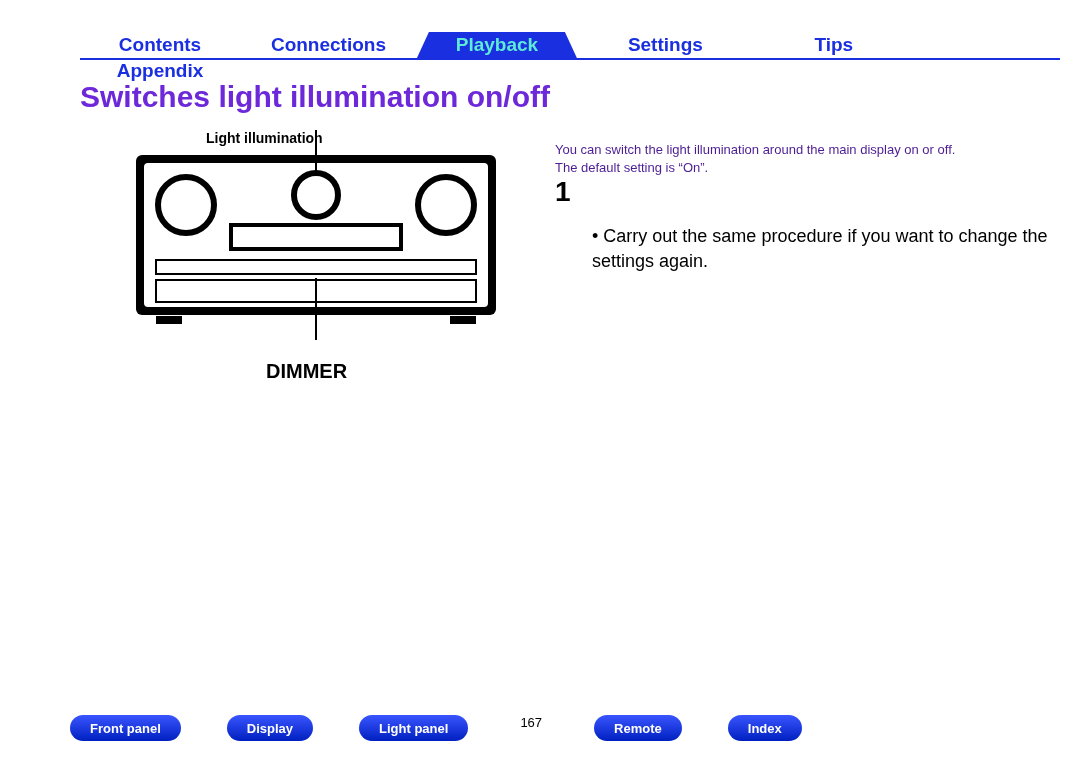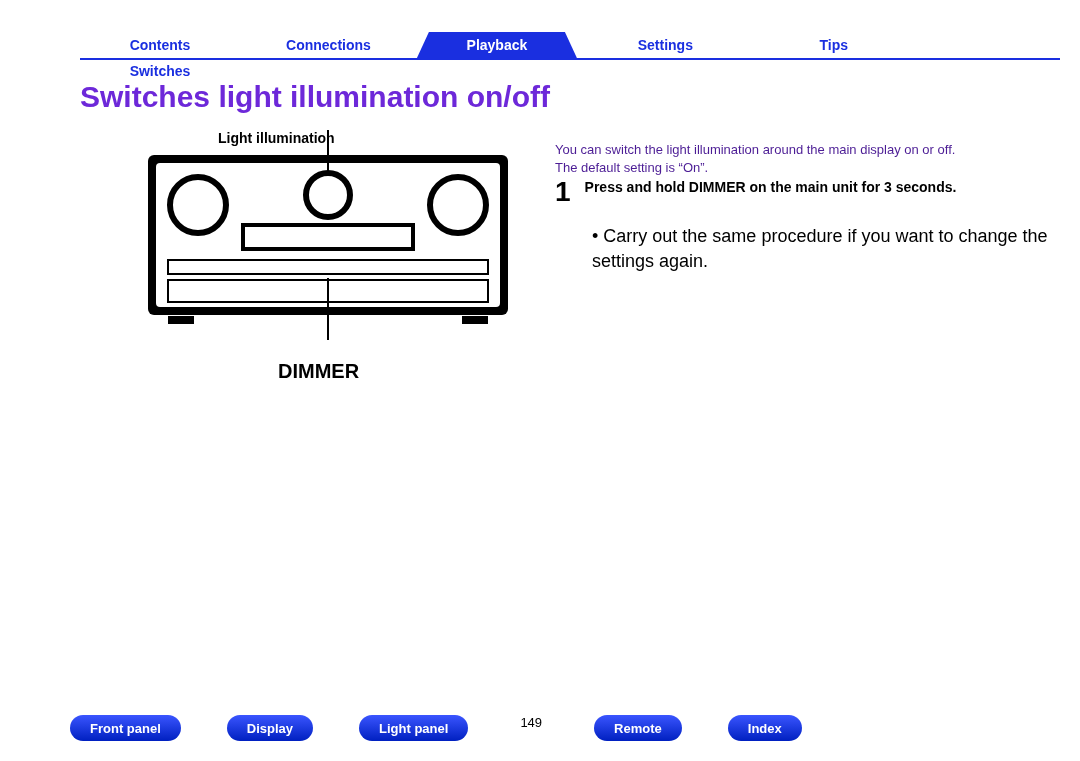--- a/index.html
+++ b/index.html
@@ -21,44 +21,44 @@
     position:absolute;
     top:58px; left:80px;
     width:980px;
     border-top:2px solid #1a2fe0;
   }
   .tab {
     display:inline-flex;
     justify-content:center;
     align-items:center;
     width:160px; height:26px;
-    font-size:14px; font-weight:bold;
+    font-size:19px; font-weight:bold;
     color:#1a2fe0;
     background:#fff;
     position:relative;
     clip-path:polygon(12px 0,calc(100% - 12px) 0,100% 100%,0 100%);
     margin-right:4px;
   }
   .tab.active {
     background:#1a2fe0;
-    color:#ffffff;
+    color:#5eead4;
   }
 
   
   .heading {
     position:absolute;
     top:80px; left:80px;
     font-size:30px; font-weight:bold;
     color:#6d28d9;
   }
 
   
   .diagram-area {
     position:absolute;
-    top:130px; left:128px;
+    top:130px; left:116px;
     width:420px; height:250px;
   }
   .diagram-toplabel {
     position:absolute;
     top:0px; left:90px;
     font-size:14px; font-weight:bold;
   }
   .diagram-bottomlabel {
     position:absolute;
     top:230px; left:150px;
@@ -126,21 +126,21 @@
 </style>
 </head>
 <body>
 
 <div class="topbar">
   <span class="tab">Contents</span>
   <span class="tab">Connections</span>
   <span class="tab active">Playback</span>
   <span class="tab">Settings</span>
   <span class="tab">Tips</span>
-  <span class="tab">Switches</span>
+  <span class="tab">Appendix</span>
 </div>
 <div class="topbar-rule"></div>
 
 <div class="heading">Switches light illumination on/off</div>
 
 <div class="diagram-area">
   <span class="diagram-toplabel">Light illumination</span>
   <svg width="400" height="220" viewBox="0 0 400 220">
 
     <rect x="20" y="25" width="360" height="160" rx="6" fill="#000"></rect>
@@ -162,26 +162,23 @@
     <line x1="200" y1="148" x2="200" y2="210" stroke="#000" stroke-width="2"></line>
   </svg>
   <span class="diagram-bottomlabel">DIMMER</span>
 </div>
 
 <div class="desc" style="white-space: pre-line;">You can switch the light illumination around the main display on or off.
 The default setting is “On”.</div>
 
 <div class="step">
   <div class="step-num">1</div>
-  <div class="step-body">
-    <div class="step-instr">Press and hold DIMMER on the main unit for 3 seconds.</div>
-  </div>
 </div>
 <div class="bullet">Carry out the same procedure if you want to change the settings again.</div>
 
 <div class="bottombar">
   <span class="pill">Front panel</span>
   <span class="pill">Display</span>
   <span class="pill">Light panel</span>
-  <span class="pagenum">149</span>
+  <span class="pagenum">167</span>
   <span class="pill">Remote</span>
   <span class="pill">Index</span>
 </div>
 
 </body></html>

